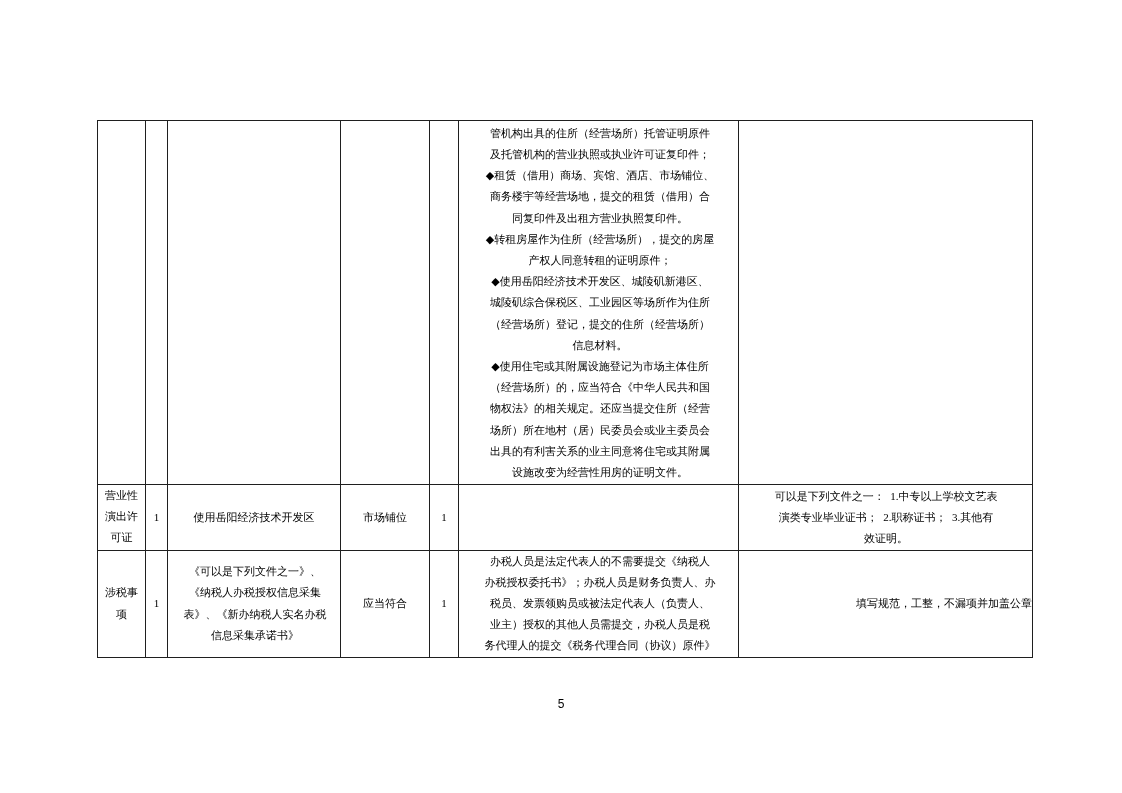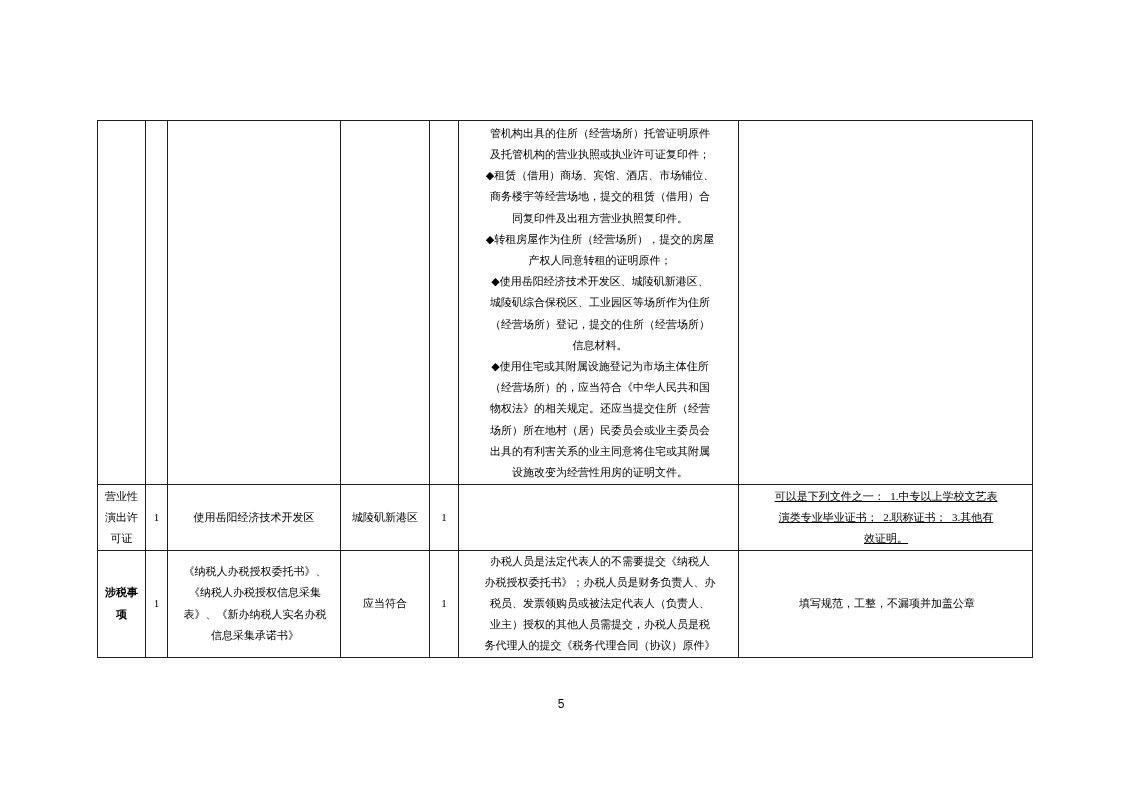--- a/index.html
+++ b/index.html
@@ -30,34 +30,34 @@
     overflow: hidden;
   }
   td .cell-text { white-space: pre; display: block; }
   tr.row-1 { height: 364px; }
   tr.row-2 { height: 62px; }
   tr.row-3 { height: 106px; }
 
   td.r1c6 { vertical-align: top; text-align: left; font-size: 13.3px; line-height: 21.2px; }
   td.r1c6 .cell-text { padding: 1px 1px 0 4px; }
 
-  td.r2c1 { font-size: 13.8px; line-height: 20px; }
+  td.r2c1 { font-size: 13.8px; line-height: 20px; font-family: Liberation Mono, monospace; }
   td.r2c3 { font-size: 13.6px; }
   td.r2c4 { font-size: 13.6px; }
-  td.r2c7 { vertical-align: top; text-align: left; font-size: 13.6px; line-height: 20.3px; text-decoration: underline; }
+  td.r2c7 { vertical-align: top; text-align: left; font-size: 13.6px; line-height: 20.3px; }
   td.r2c7 .cell-text { padding: 1px 2px 0 3px; }
 
-  td.r3c1 { font-size: 13.8px; line-height: 21.2px; font-weight: bold; }
+  td.r3c1 { font-size: 13.8px; line-height: 21.2px; }
   td.r3c3 { text-align: left; font-size: 12.8px; line-height: 21.5px; }
   td.r3c3 .cell-text { padding-left: 2px; }
   td.r3c4 { font-size: 13.6px; }
   td.r3c6 { text-align: left; font-size: 13.2px; line-height: 20.6px; }
   td.r3c6 .cell-text { padding-left: 3px; }
   td.r3c7 { text-align: left; font-size: 13.6px; }
-  td.r3c7 .cell-text { padding-left: 3px; }
+  td.r3c7 .cell-text { padding-left: 3px; text-align: right; }
 
   .page-number {
     position: absolute;
     left: 0;
     top: 697px;
     width: 100%;
     text-align: center;
     font-family: "Liberation Sans", "DejaVu Sans", sans-serif;
     font-size: 12px;
     color: #000000;
@@ -124,21 +124,21 @@
 演出许
 可证</span>
           </td>
         <td>
             <span class="cell-text">1</span>
           </td>
         <td class="r2c3">
             <span class="cell-text">使用岳阳经济技术开发区</span>
           </td>
         <td class="r2c4">
-            <span class="cell-text">城陵矶新港区</span>
+            <span class="cell-text">市场铺位</span>
           </td>
         <td>
             <span class="cell-text">1</span>
           </td>
         <td>
             <span class="cell-text"></span>
           </td>
         <td class="r2c7">
             <span class="cell-text">可以是下列文件之一：  1.中专以上学校文艺表
 演类专业毕业证书；  2.职称证书；  3.其他有
@@ -147,21 +147,21 @@
       </tr>
       <tr class="row-3">
         <td class="r3c1">
             <span class="cell-text">涉税事
 项</span>
           </td>
         <td>
             <span class="cell-text">1</span>
           </td>
         <td class="r3c3">
-            <span class="cell-text">《纳税人办税授权委托书》、
+            <span class="cell-text">《可以是下列文件之一》、
 《纳税人办税授权信息采集
 表》、《新办纳税人实名办税
 信息采集承诺书》</span>
           </td>
         <td class="r3c4">
             <span class="cell-text">应当符合</span>
           </td>
         <td>
             <span class="cell-text">1</span>
           </td>

